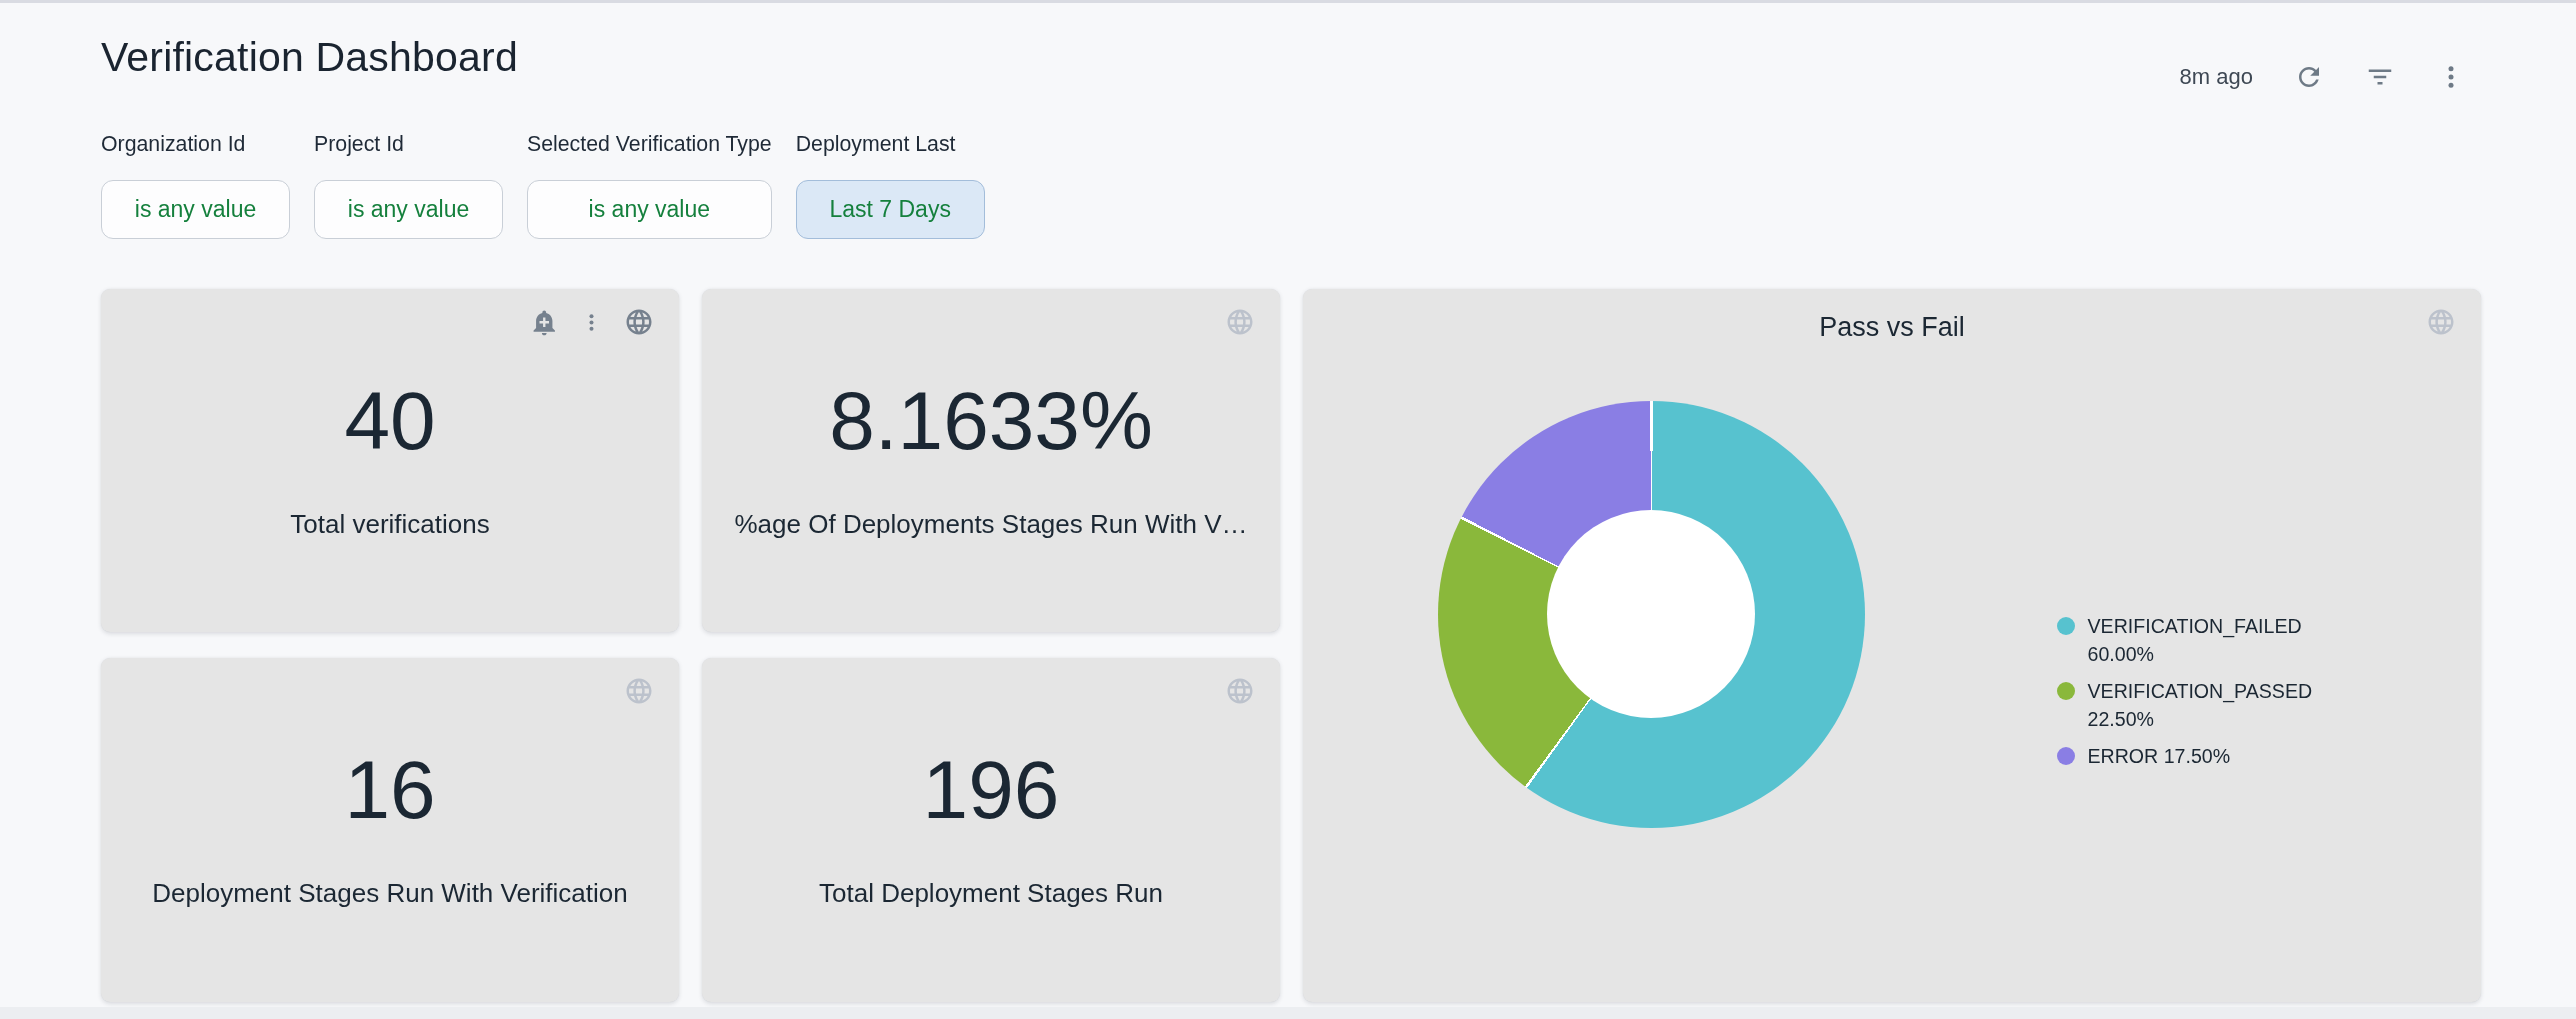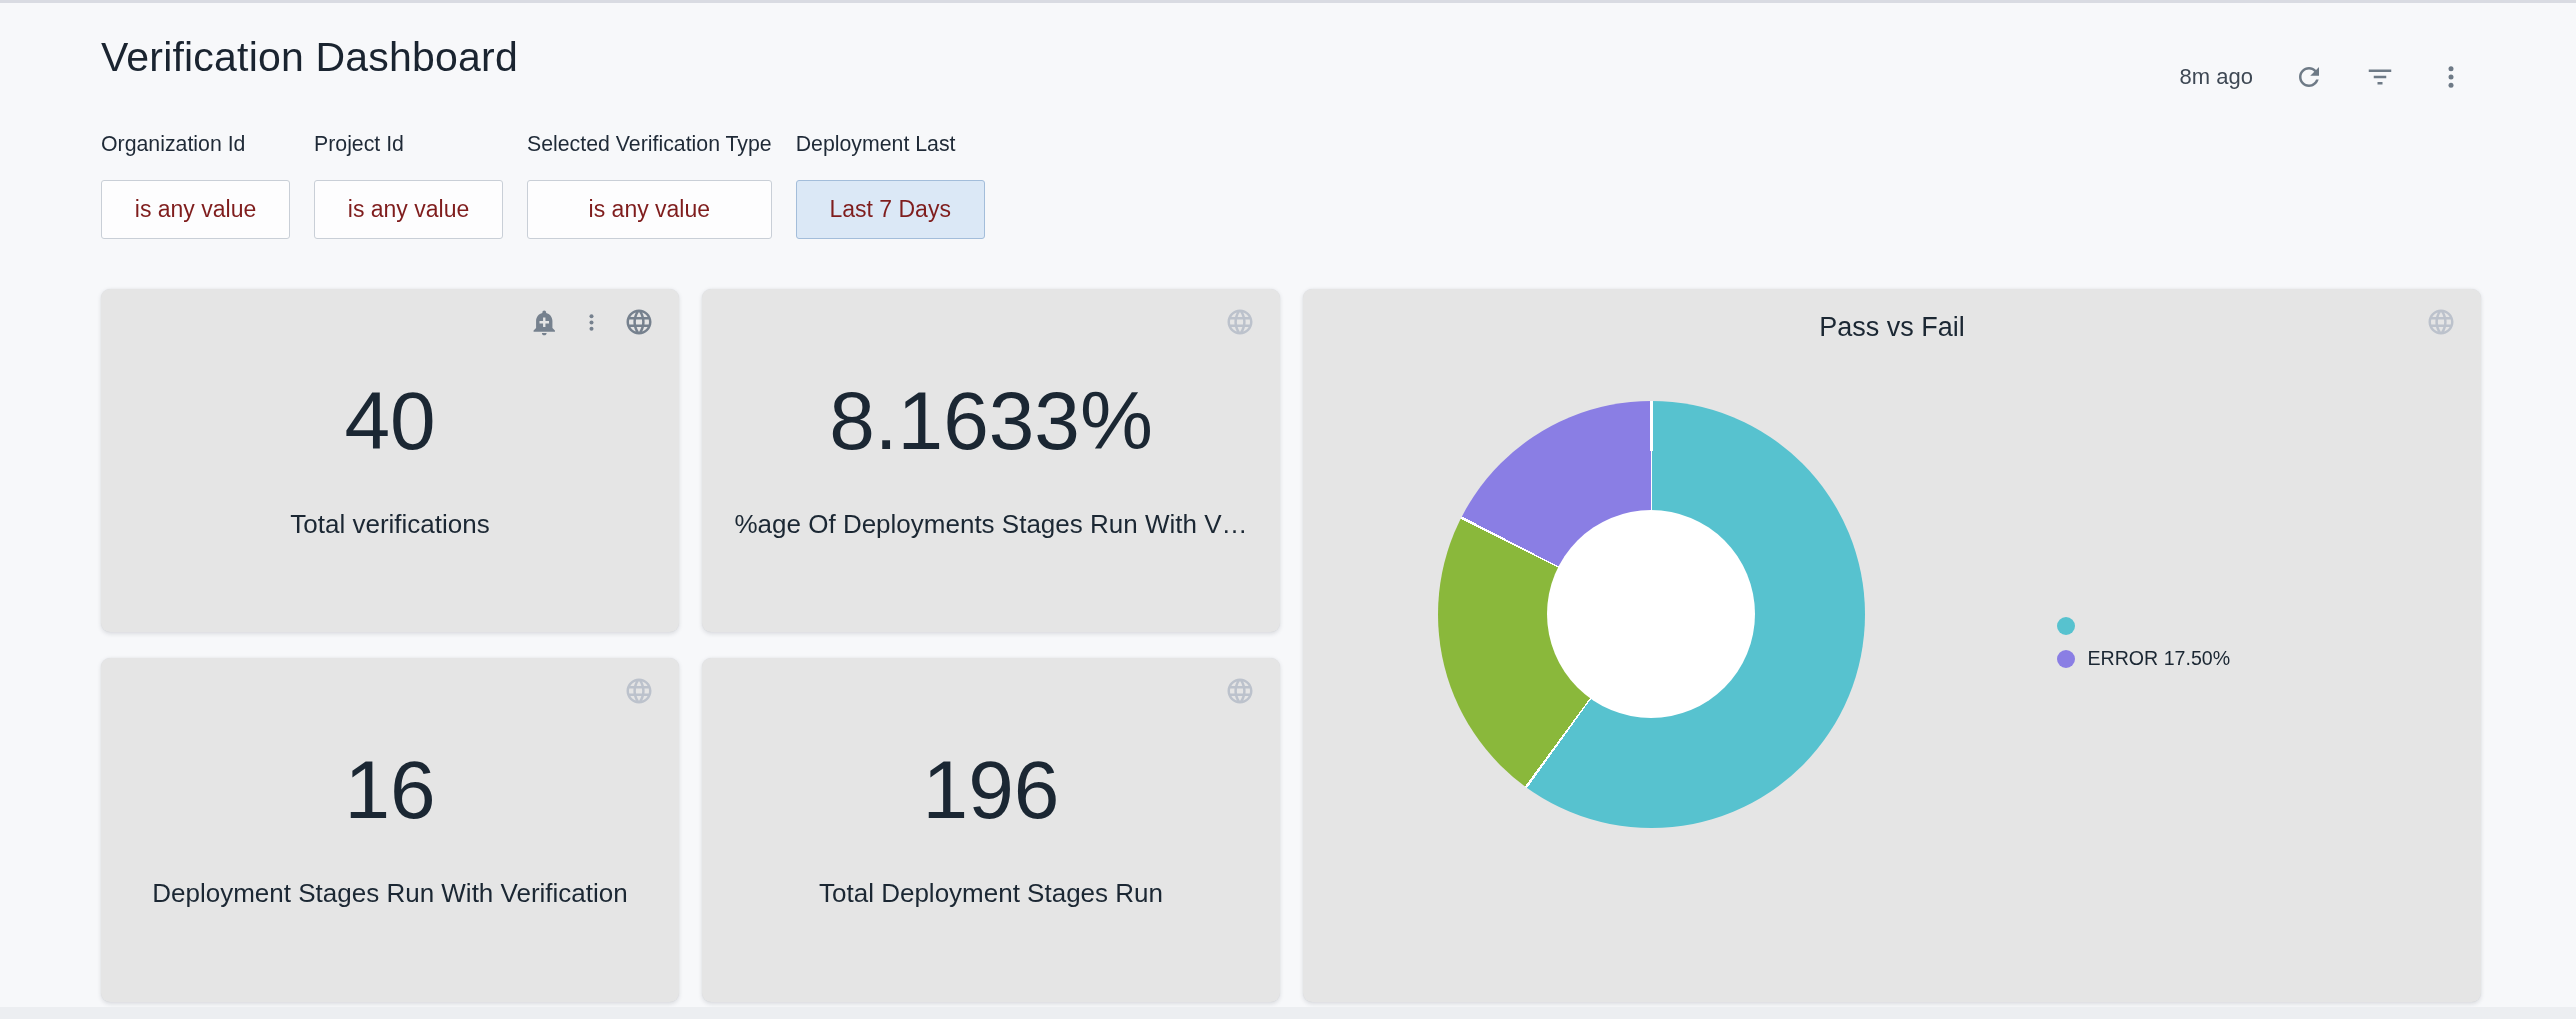--- a/index.html
+++ b/index.html
@@ -28,22 +28,22 @@
     display:flex; align-items:center; justify-content:center; padding:0; }
   .icon-btn svg { display:block; }
 
   
   .filters { position:absolute; left:101px; top:132px; display:flex; gap:24px; }
   .filter-group { display:flex; flex-direction:column; gap:23px; }
   .filter-label { font-size:21.3px; font-weight:500; color:#1f2a37; }
   .filter-chip {
     height:59px; padding:0 27px; min-width:189px;
     font-family:"Liberation Sans", sans-serif;
-    font-size:23px; color:#7f1d1d;
-    background:#fdfdfe; border:1.8px solid #c9cfd7; border-radius:3px;
+    font-size:23px; color:#15803d;
+    background:#fdfdfe; border:1.8px solid #c9cfd7; border-radius:12px;
     display:flex; align-items:center; justify-content:center;
     cursor:pointer; white-space:nowrap;
   }
   .filter-chip.active { background:#dbe8f6; border-color:#a3bdda; }
 
   
   .grid {
     position:absolute; left:101px; top:289px;
     display:grid;
     grid-template-columns:578px 578px 1178px;
@@ -207,20 +207,25 @@
           <svg width="30" height="30" viewBox="0 0 24 24" fill="currentColor">
               <path d="M11.99 2C6.47 2 2 6.48 2 12s4.47 10 9.99 10C17.52 22 22 17.52 22 12S17.52 2 11.99 2zm6.93 6h-2.95c-.32-1.25-.78-2.45-1.38-3.56 1.84.63 3.37 1.91 4.33 3.56zM12 4.04c.83 1.2 1.48 2.53 1.91 3.96h-3.82c.43-1.43 1.08-2.76 1.91-3.96zM4.26 14C4.1 13.36 4 12.69 4 12s.1-1.36.26-2h3.38c-.08.66-.14 1.32-.14 2 0 .68.06 1.34.14 2H4.26zm.82 2h2.95c.32 1.25.78 2.45 1.38 3.56-1.84-.63-3.37-1.9-4.33-3.56zm2.95-8H5.08c.96-1.66 2.49-2.93 4.33-3.56C8.81 5.55 8.35 6.75 8.03 8zM12 19.96c-.83-1.2-1.48-2.53-1.91-3.96h3.82c-.43 1.43-1.08 2.76-1.91 3.96zM14.34 14H9.66c-.09-.66-.16-1.32-.16-2 0-.68.07-1.35.16-2h4.68c.09.65.16 1.32.16 2 0 .68-.07 1.34-.16 2zm.25 5.56c.6-1.11 1.06-2.31 1.38-3.56h2.95c-.96 1.65-2.49 2.93-4.33 3.56zM16.36 14c.08-.66.14-1.32.14-2 0-.68-.06-1.34-.14-2h3.38c.16.64.26 1.31.26 2s-.1 1.36-.26 2h-3.38z"></path>
             </svg>
         </span>
       </button>
     </div>
     <div class="donut" id="donut" style="background: conic-gradient(rgb(255, 255, 255) 0deg, rgb(255, 255, 255) 0.35deg, rgb(87, 194, 207) 0.35deg, rgb(87, 194, 207) 215.65deg, rgb(255, 255, 255) 215.65deg, rgb(255, 255, 255) 216deg, rgb(255, 255, 255) 216deg, rgb(255, 255, 255) 216.35deg, rgb(138, 184, 59) 216.35deg, rgb(138, 184, 59) 296.65deg, rgb(255, 255, 255) 296.65deg, rgb(255, 255, 255) 297deg, rgb(255, 255, 255) 297deg, rgb(255, 255, 255) 297.35deg, rgb(138, 126, 228) 297.35deg, rgb(138, 126, 228) 359.65deg, rgb(255, 255, 255) 359.65deg, rgb(255, 255, 255) 360deg);"></div>
     <div class="legend">
       <div class="legend-item">
         <span class="legend-dot" style="background: rgb(87, 194, 207);"></span>
+        <span class="legend-text">VERIFICATION_FAILED 60.00%</span>
+      </div>
+      <div class="legend-item">
+        <span class="legend-dot" style="background: rgb(138, 184, 59);"></span>
+        <span class="legend-text">VERIFICATION_PASSED 22.50%</span>
       </div>
       <div class="legend-item">
         <span class="legend-dot" style="background: rgb(138, 126, 228);"></span>
         <span class="legend-text">ERROR 17.50%</span>
       </div>
     </div>
   </section>
 
   <section class="card">
     <div class="tile-icons">

